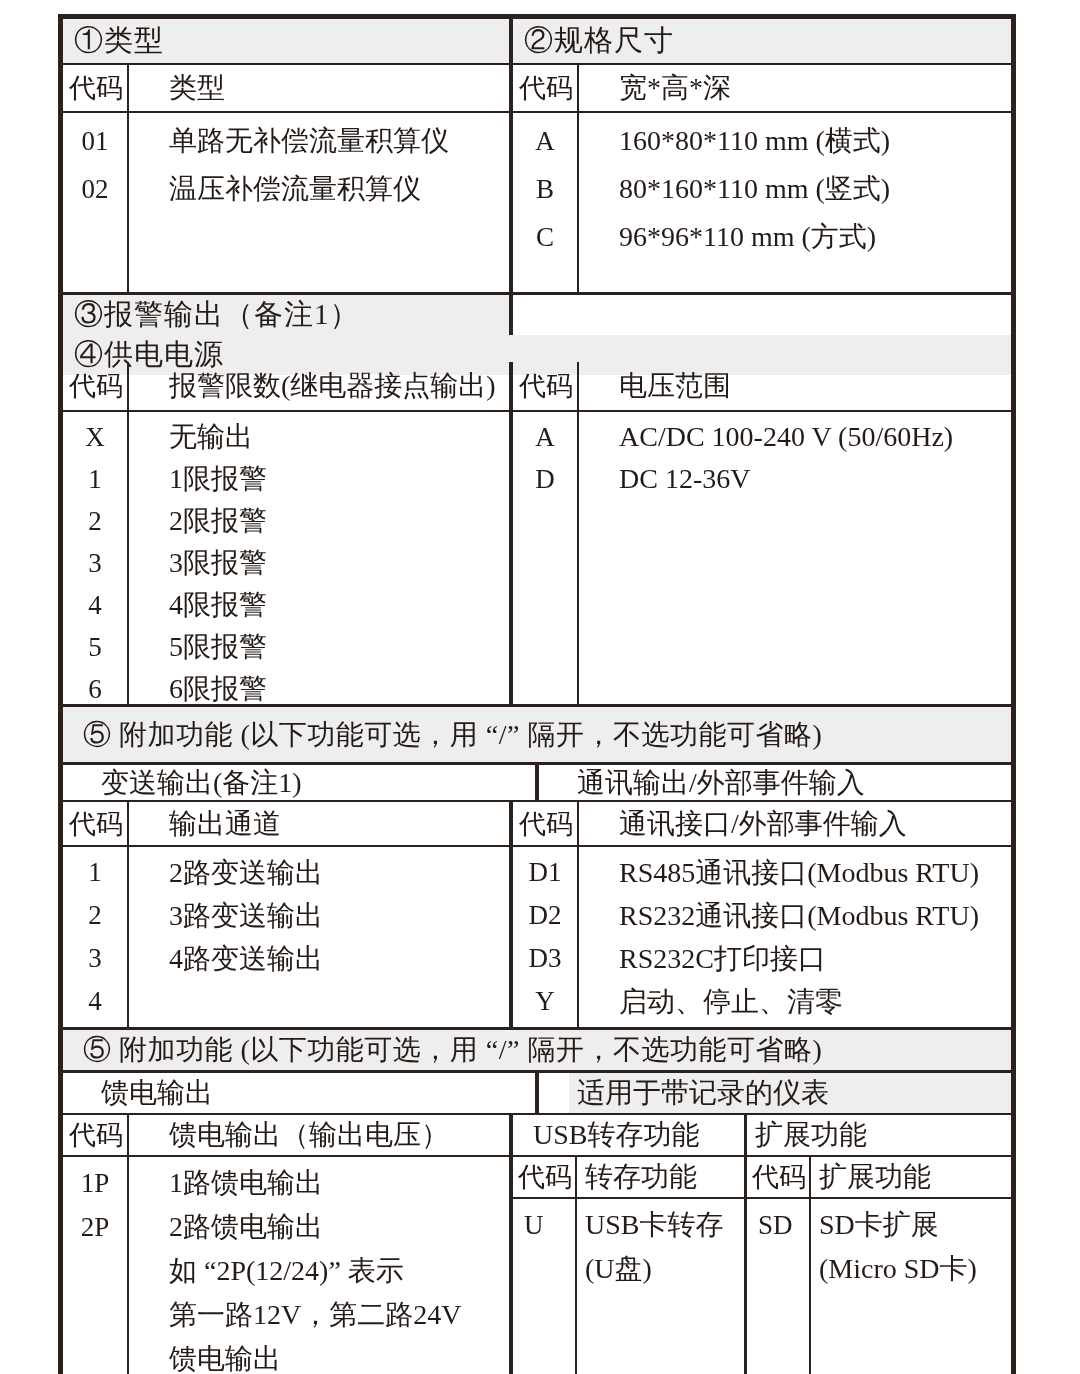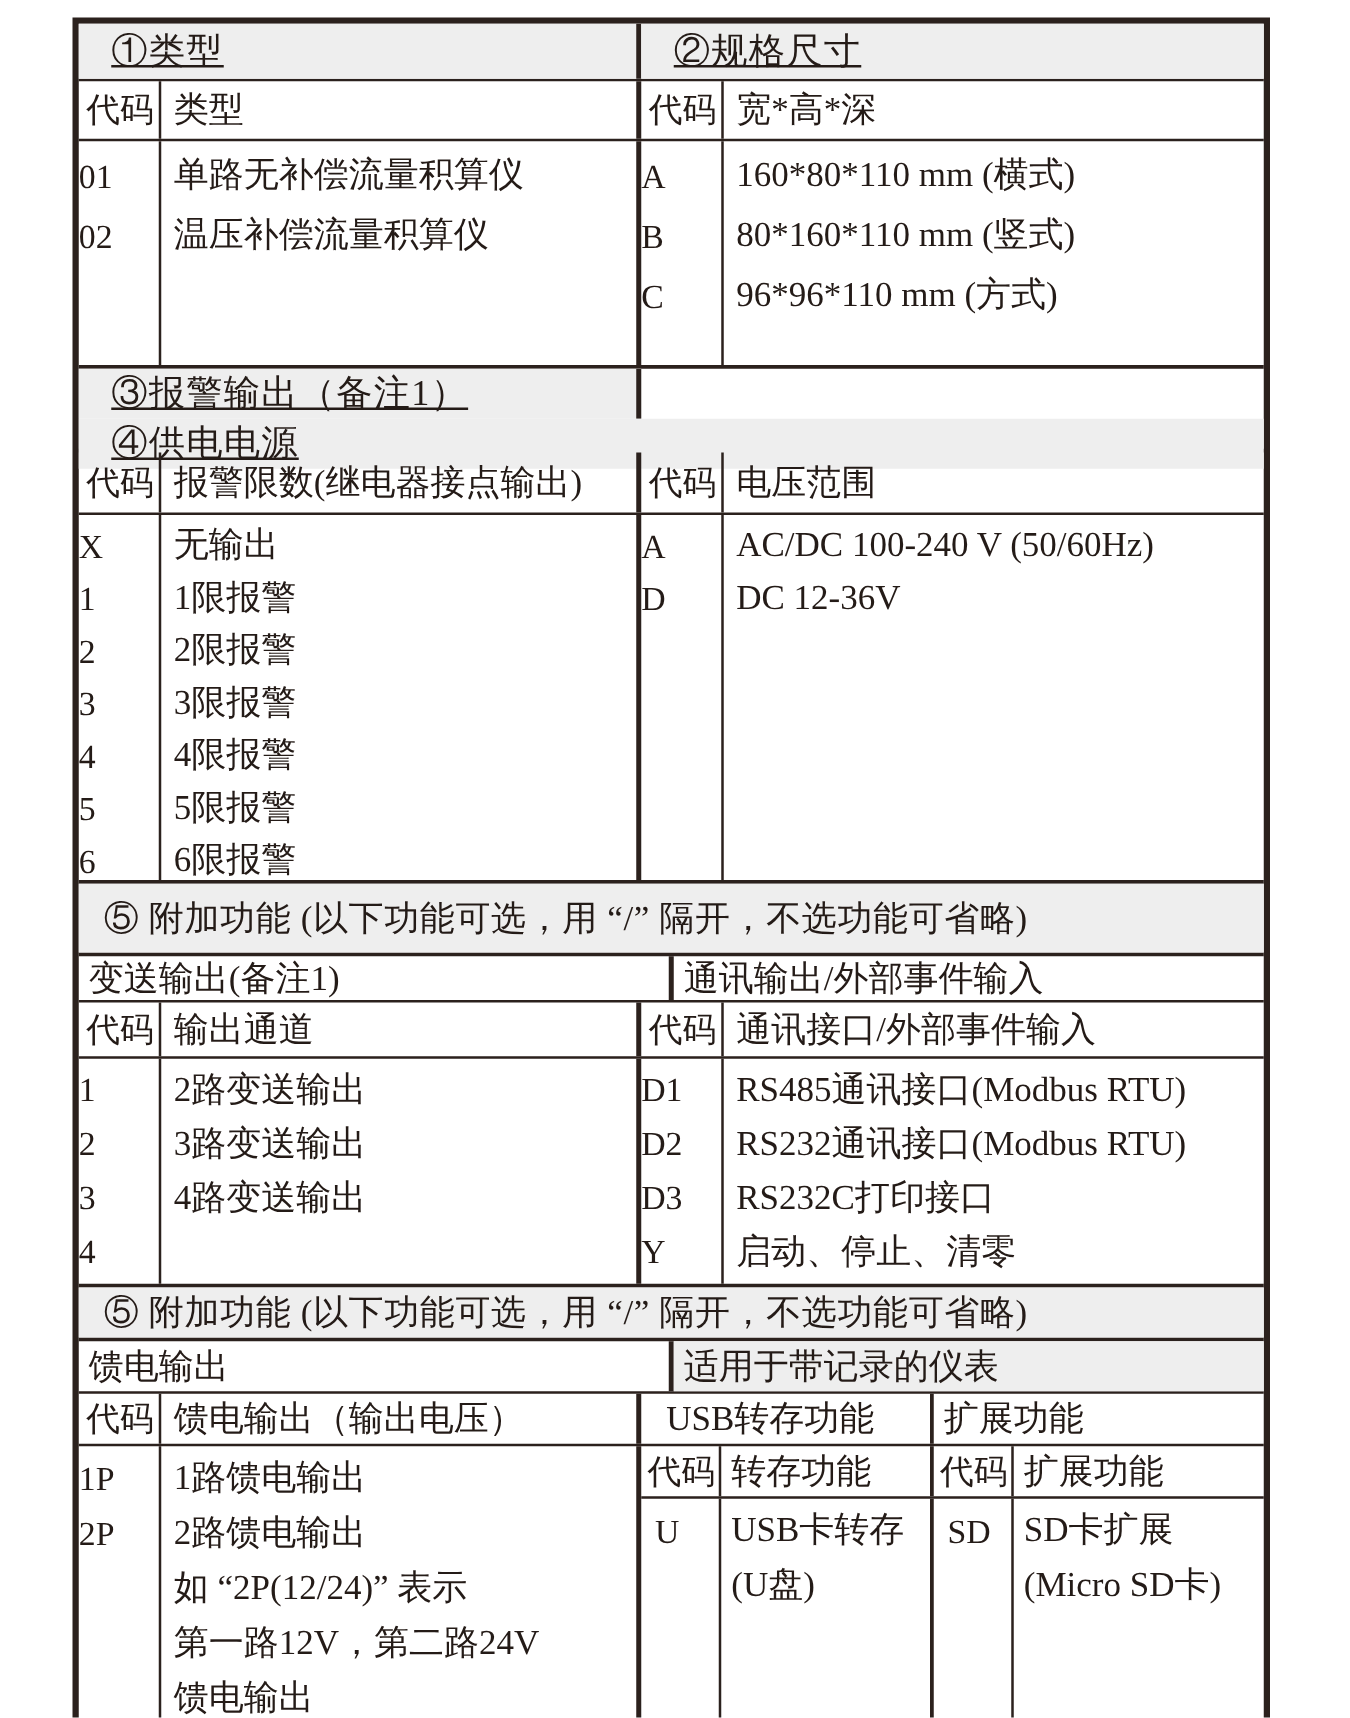--- a/index.html
+++ b/index.html
@@ -22,33 +22,33 @@
   }
   .row{display:flex;box-sizing:border-box;border-bottom:2px solid var(--bc);}
   .row.bb3{border-bottom-width:3px;}
   .row.bb0{border-bottom:none;}
   
   .lh{width:450px;box-sizing:border-box;border-right:4px solid var(--bc);display:flex;}
   .rh{flex:1;display:flex;}
   .gray{background:var(--gray);}
   
   .cell{box-sizing:border-box;display:flex;align-items:center;}
-  .title{font-size:29px;padding-left:26px;letter-spacing:1px;text-decoration:underline;}
+  .title{font-size:29px;padding-left:11px;letter-spacing:1px;}
   .codecol{width:66px;box-sizing:border-box;border-right:2px solid var(--bc);
            padding-left:6px;font-size:27px;flex-shrink:0;}
-  .desccol{flex:1;box-sizing:border-box;padding-left:10px;font-size:28px;}
+  .desccol{flex:1;box-sizing:border-box;padding-left:10px;font-size:28px;margin-left:30px;}
   .hcell{display:flex;align-items:center;}
   
   .lines{display:block;padding-top:4px;}
   .lines .ln{white-space:nowrap;}
   .lh48 .ln{line-height:48px;}
   .lh42 .ln{line-height:42px;}
   .lh43 .ln{line-height:43px;}
   .lh44 .ln{line-height:44px;}
-  .codecol.lines{padding-left:0;}
+  .codecol.lines{padding-left:0;text-align:center;}
   
   .r1{height:46px;}  .r2{height:48px;}  .r3{height:182px;}
   .r4{height:67px;flex-direction:column;}  .r5{height:50px;}  .r6{height:295px;}
   .r7{height:58px;}  .r8{height:37px;}  .r9{height:45px;}
   .r10{height:183px;}.r11{height:43px;} .r12{height:42px;}
   .r13{height:42px;} .r14{height:280px;}
   
   .fullnote{flex:1;display:flex;align-items:center;padding-left:20px;
             font-size:28px;letter-spacing:0.5px;}
   

